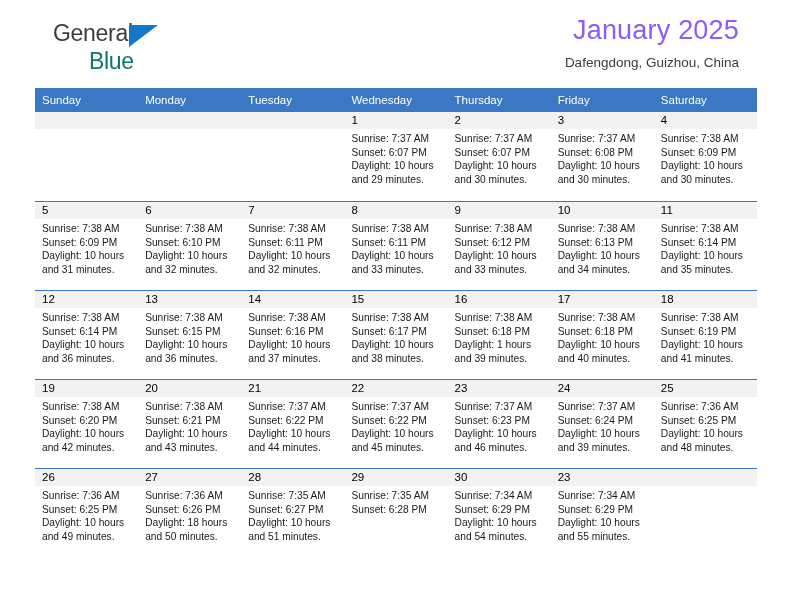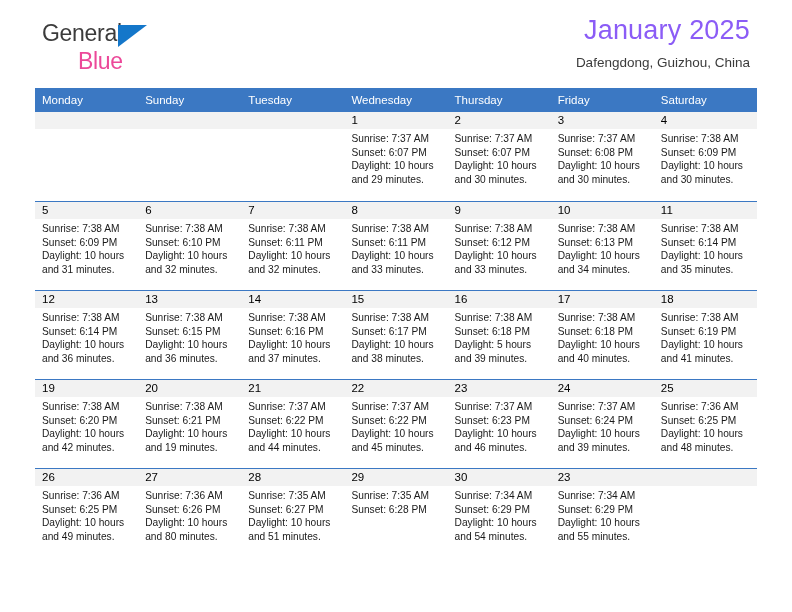--- a/index.html
+++ b/index.html
@@ -19,21 +19,21 @@
     position: relative;
     width: 792px;
     height: 612px;
     padding: 0;
   }
 
   
   .header {
     position: relative;
     height: 76px;
-    margin: 0 42px;
+    margin: 0 53px;
     text-decoration: underline;
   }
   .brand {
     position: absolute;
     left: 0;
     top: 22px;
     width: 180px;
     height: 56px;
     line-height: 1;
   }
@@ -52,21 +52,21 @@
     position: absolute;
     left: 76px;
     top: 3px;
     width: 0;
     height: 0;
     border-left: 29px solid #1477ca;
     border-bottom: 22px solid transparent;
   }
   .brand-row2 {
     font-size: 23px;
-    color: #ec4899;
+    color: #0f766e;
     letter-spacing: -0.3px;
     padding-left: 36px;
     margin-top: 1px;
   }
   .title-block {
     position: absolute;
     right: 0;
     top: 16px;
     text-align: right;
   }
@@ -151,22 +151,22 @@
 
     <div class="title-block">
       <h1 class="cal-title">January 2025</h1>
       <div class="cal-subtitle">Dafengdong, Guizhou, China</div>
     </div>
 
   </div>
 
   <div class="calendar">
     <div class="weekday-header">
+      <div class="weekday-cell">Sunday</div>
       <div class="weekday-cell">Monday</div>
-      <div class="weekday-cell">Sunday</div>
       <div class="weekday-cell">Tuesday</div>
       <div class="weekday-cell">Wednesday</div>
       <div class="weekday-cell">Thursday</div>
       <div class="weekday-cell">Friday</div>
       <div class="weekday-cell">Saturday</div>
     </div>
 
     <div id="weeks-container">
         <div class="week-row first">
           <div class="day-cell empty">
@@ -300,21 +300,21 @@
               <div>Sunrise: 7:38 AM</div>
               <div>Sunset: 6:17 PM</div>
               <div class="daylight">Daylight: 10 hours and 38 minutes.</div>
             </div>
           </div>
           <div class="day-cell">
             <div class="day-number">16</div>
             <div class="day-info">
               <div>Sunrise: 7:38 AM</div>
               <div>Sunset: 6:18 PM</div>
-              <div class="daylight">Daylight: 5 hours and 39 minutes.</div>
+              <div class="daylight">Daylight: 1 hours and 39 minutes.</div>
             </div>
           </div>
           <div class="day-cell">
             <div class="day-number">17</div>
             <div class="day-info">
               <div>Sunrise: 7:38 AM</div>
               <div>Sunset: 6:18 PM</div>
               <div class="daylight">Daylight: 10 hours and 40 minutes.</div>
             </div>
           </div>
@@ -334,21 +334,21 @@
               <div>Sunrise: 7:38 AM</div>
               <div>Sunset: 6:20 PM</div>
               <div class="daylight">Daylight: 10 hours and 42 minutes.</div>
             </div>
           </div>
           <div class="day-cell">
             <div class="day-number">20</div>
             <div class="day-info">
               <div>Sunrise: 7:38 AM</div>
               <div>Sunset: 6:21 PM</div>
-              <div class="daylight">Daylight: 10 hours and 19 minutes.</div>
+              <div class="daylight">Daylight: 10 hours and 43 minutes.</div>
             </div>
           </div>
           <div class="day-cell">
             <div class="day-number">21</div>
             <div class="day-info">
               <div>Sunrise: 7:37 AM</div>
               <div>Sunset: 6:22 PM</div>
               <div class="daylight">Daylight: 10 hours and 44 minutes.</div>
             </div>
           </div>
@@ -392,21 +392,21 @@
               <div>Sunrise: 7:36 AM</div>
               <div>Sunset: 6:25 PM</div>
               <div class="daylight">Daylight: 10 hours and 49 minutes.</div>
             </div>
           </div>
           <div class="day-cell">
             <div class="day-number">27</div>
             <div class="day-info">
               <div>Sunrise: 7:36 AM</div>
               <div>Sunset: 6:26 PM</div>
-              <div class="daylight">Daylight: 10 hours and 80 minutes.</div>
+              <div class="daylight">Daylight: 18 hours and 50 minutes.</div>
             </div>
           </div>
           <div class="day-cell">
             <div class="day-number">28</div>
             <div class="day-info">
               <div>Sunrise: 7:35 AM</div>
               <div>Sunset: 6:27 PM</div>
               <div class="daylight">Daylight: 10 hours and 51 minutes.</div>
             </div>
           </div>

